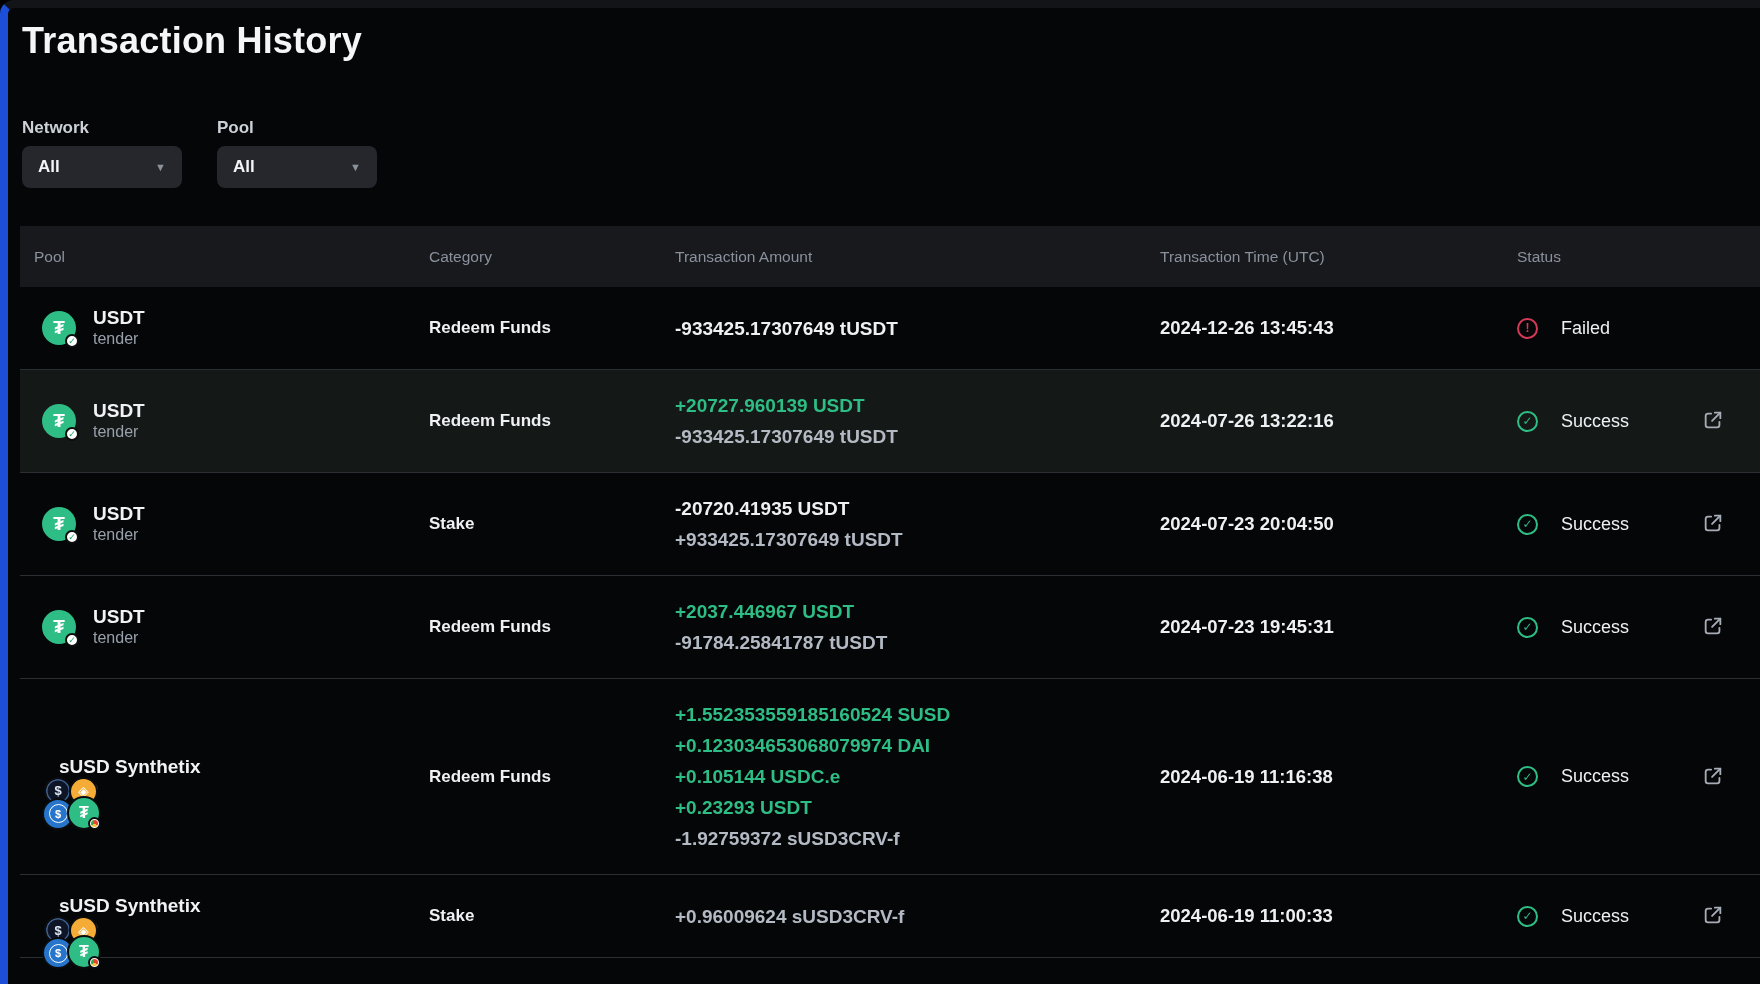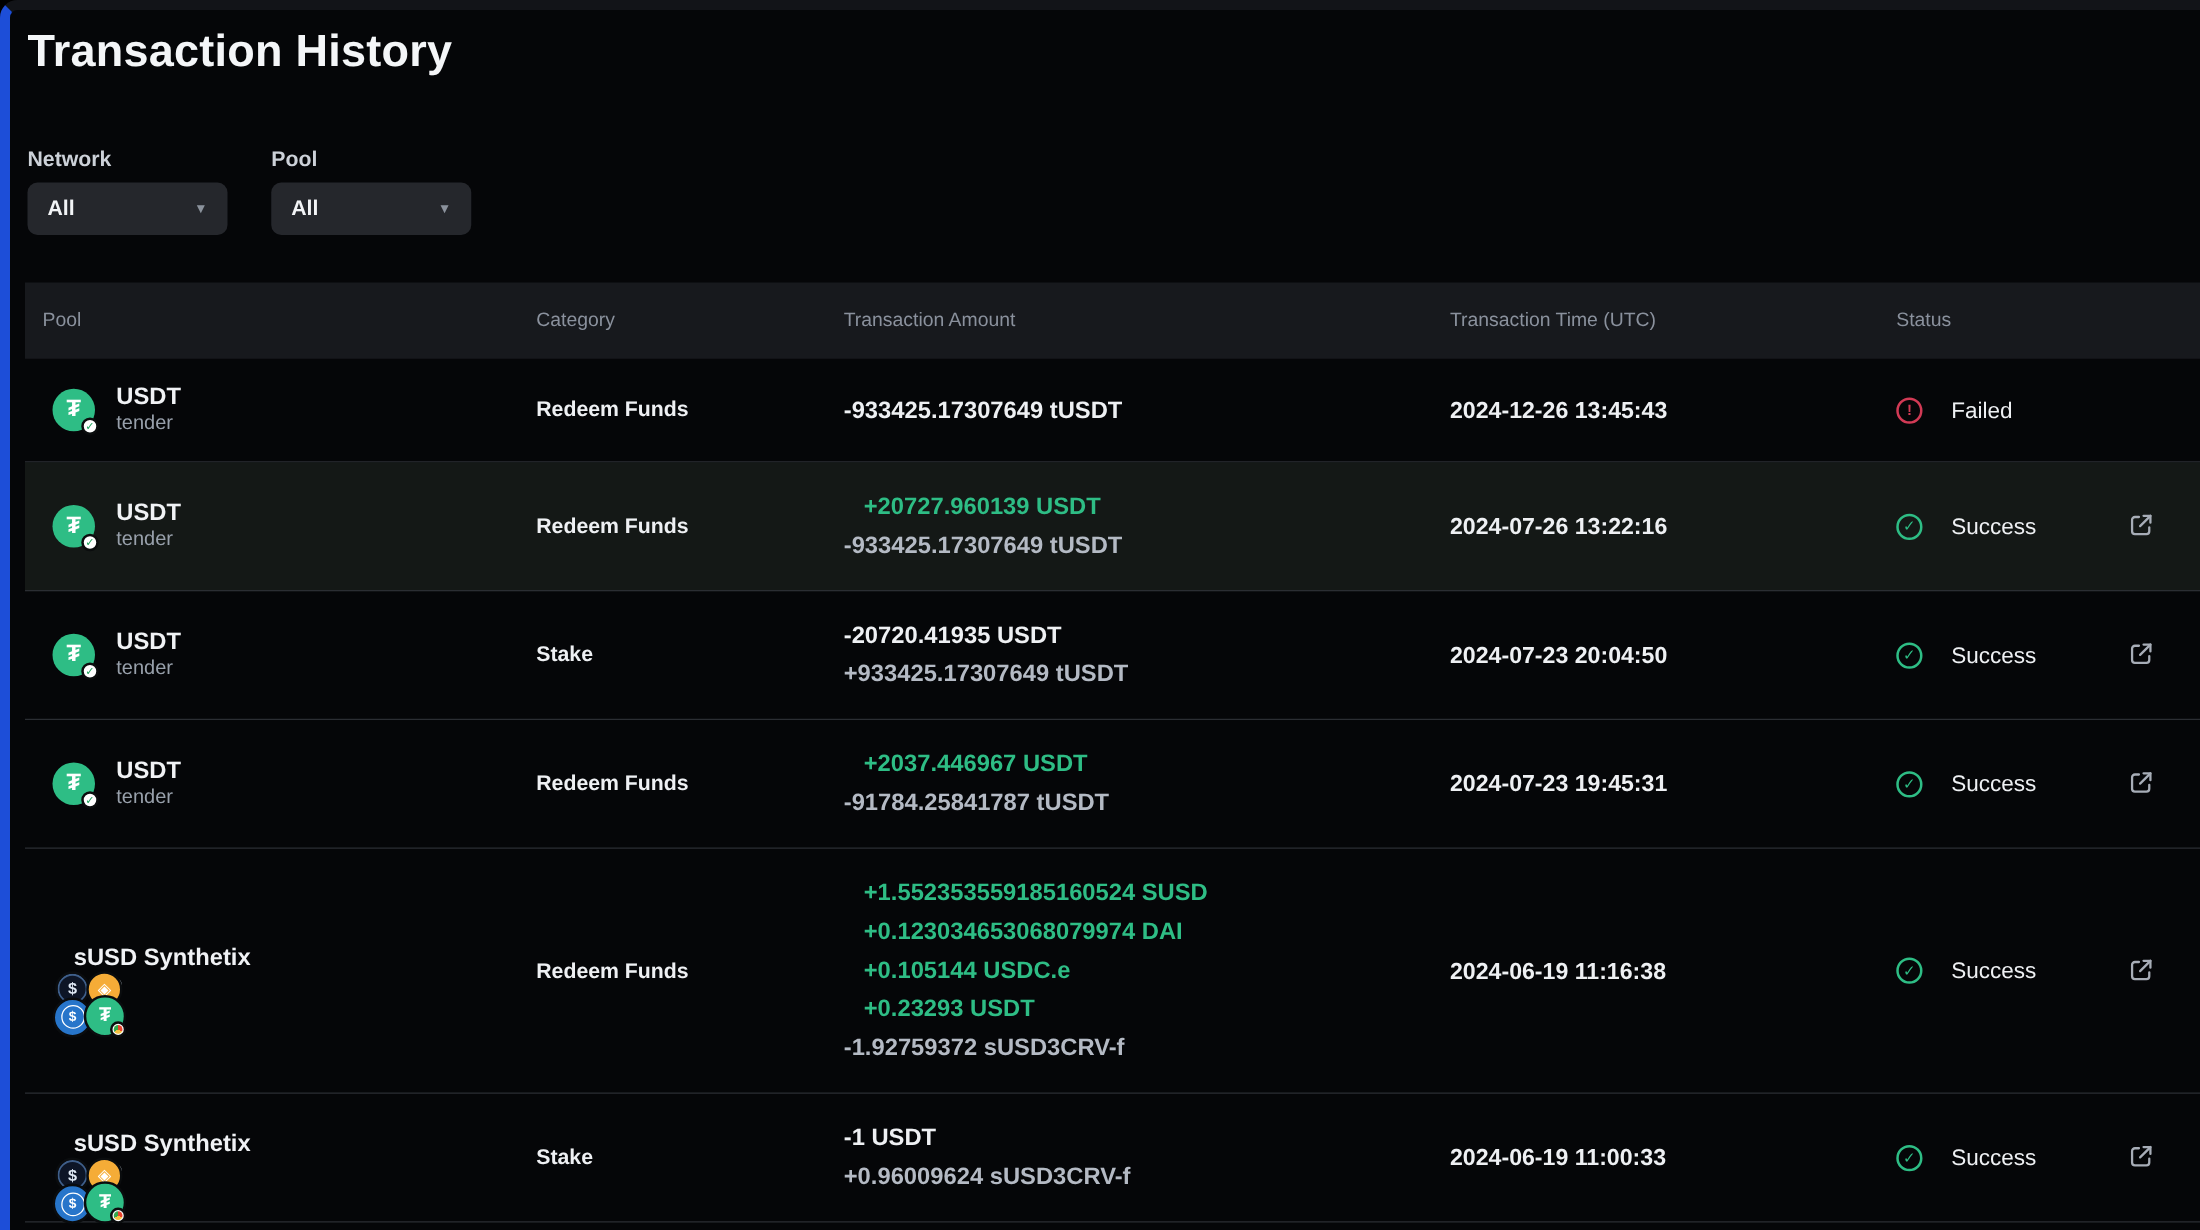--- a/index.html
+++ b/index.html
@@ -60,21 +60,21 @@
   .coin.dai{ width:29px; height:29px; left:27px; top:0; background:#f5ac37; font-size:14px; z-index:2; }
   .coin.usdc{ width:32px; height:32px; left:0; top:21px; background:#2775ca; z-index:3; }
   .usdc-ring{ width:19px; height:19px; border:1.5px solid #fff; border-radius:50%; display:flex; align-items:center; justify-content:center; font-size:11px; color:#fff; font-weight:700; }
   .coin.tether2{ width:34px; height:34px; left:25px; top:19px; background:#2ebd85; font-size:16px; z-index:4; }
   .coin-badge.small{ width:13px; height:13px; background:#fff; right:-2px; bottom:-2px; }
   .coin-badge.small::after{ content:""; width:7px; height:7px; border-radius:50%;
     background:conic-gradient(#e8432d 0 33%, #f5c242 0 66%, #35a84c 0); }
   
   .cat-cell{ color:#eef0f3; font-weight:700; font-size:17px; }
   .amounts .amount{ font-size:19px; line-height:31px; font-weight:700; }
-  .tone-green{ color:#2ebd85;margin-left:16px; }
+  .tone-green{ color:#2ebd85; }
   .tone-white{ color:#eef0f3; }
   .tone-gray{ color:#b4bac4; }
   .time-cell{ color:#eef0f3; font-weight:700; font-size:18.5px; }
   .status-cell{ display:flex; align-items:center; gap:23px; padding-left:20px; }
   .status-ico{
     width:21px; height:21px; border-radius:50%; border:2px solid;
     display:flex; align-items:center; justify-content:center;
     font-size:12px; font-weight:700; line-height:1; flex:none;
   }
   .status-ico.success{ border-color:#2ebd85; color:#2ebd85; }
@@ -260,21 +260,20 @@
       <span class="pool-icon-host"><span class="coin-cluster"><span class="coin mini susd">$</span><span class="coin mini dai">◈</span><span class="coin mini usdc">
                   <span class="usdc-ring">$</span>
                 </span><span class="coin mini tether2">₮<span class="coin-badge small"></span></span></span></span>
       <span>
         <div class="pool-name">sUSD Synthetix</div>
         <div class="pool-protocol">curve</div>
       </span>
     </div>
     <div class="cat-cell">Stake</div>
     <div class="amounts">
-            <div class="amount tone-white">-1 USDT</div>
             <div class="amount tone-gray">+0.96009624 sUSD3CRV-f</div>
           </div>
     <div class="time-cell">2024-06-19 11:00:33</div>
     <div class="status-cell">
       <span class="status-ico success"></span>
       <span class="status-label">Success</span>
     </div>
     <div class="link-cell">
             <svg width="22" height="22" viewBox="0 0 24 24" fill="none" stroke="#a7adb7" stroke-width="2" stroke-linecap="round" stroke-linejoin="round">
               <path d="M10 5H6.5A2.5 2.5 0 0 0 4 7.5v10A2.5 2.5 0 0 0 6.5 20h10a2.5 2.5 0 0 0 2.5-2.5V14"></path>

